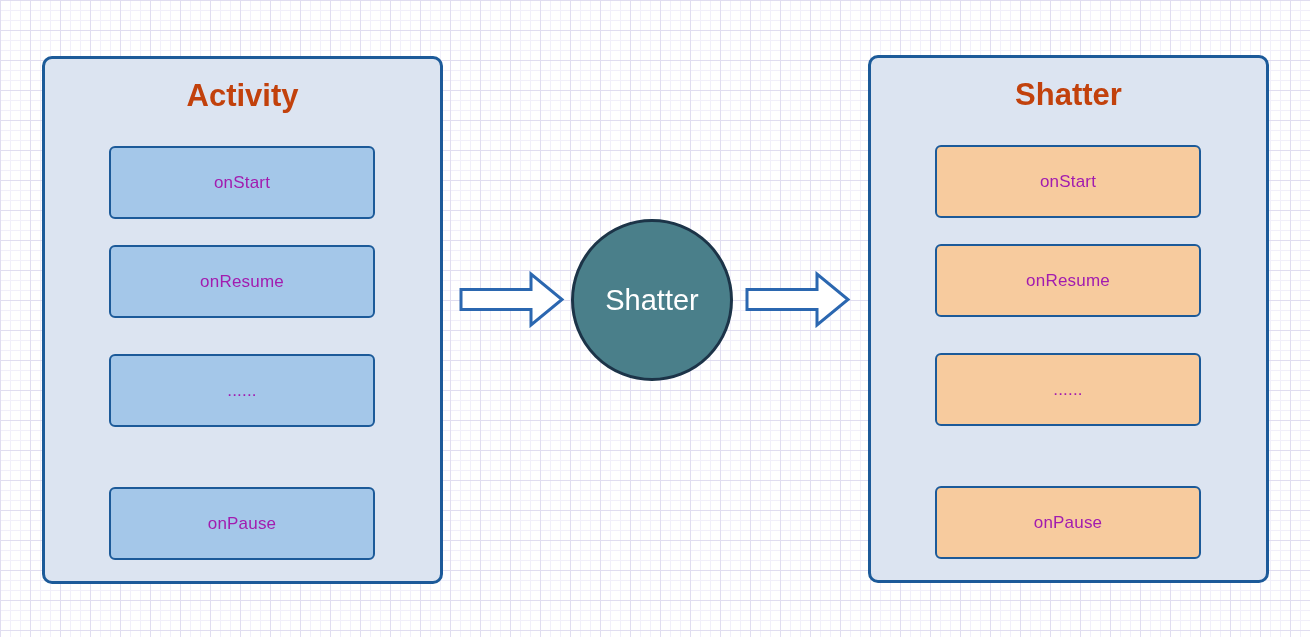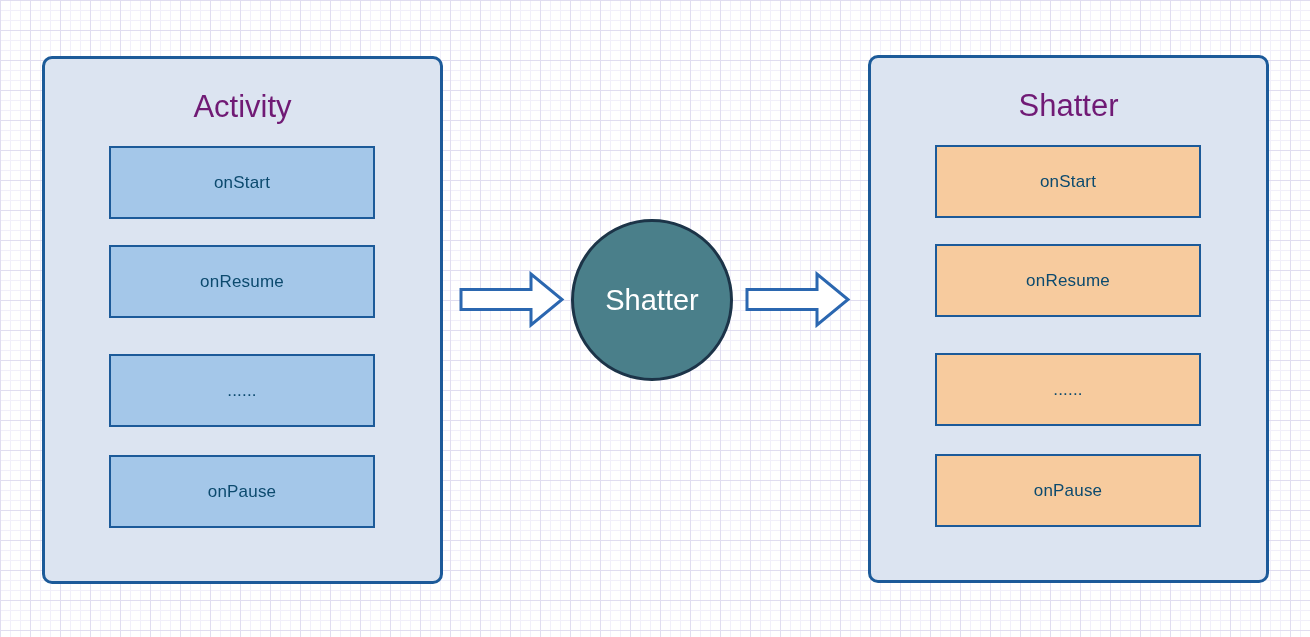--- a/index.html
+++ b/index.html
@@ -29,46 +29,46 @@
     width: 401px;
     height: 528px;
     background: #dce4f1;
     border: 3px solid #1c5a99;
     border-radius: 10px;
   }
   .panel-left  { left: 42px;  top: 56px; }
   .panel-right { left: 868px; top: 55px; }
 
   .panel-title {
-    margin-top: 31px;
+    margin-top: 20px;
     text-align: center;
     font-size: 31px;
-    font-weight: 400;
+    font-weight: 700;
     line-height: 1.1;
-    color: #701a75;
+    color: #c2410c;
   }
 
   .item {
     position: absolute;
     left: 64px;
     width: 266px;
     height: 73px;
     border: 2.5px solid #1c5a99;
-    border-radius: 0;
+    border-radius: 6px;
     display: flex;
     align-items: center;
     justify-content: center;
     font-size: 17px;
-    color: #0c4a6e;
+    color: #a21caf;
     letter-spacing: 0.2px;
   }
   .item-1 { top: 87px;  }
   .item-2 { top: 186px; text-align: right; }
   .item-3 { top: 295px; }
-  .item-4 { top: 396px; }
+  .item-4 { top: 428px; }
 
   .item-blue   { background: #a4c7e9; }
   .item-orange { background: #f7cb9e; }
 
   .manager-circle {
     position: absolute;
     left: 571px;
     top: 219px;
     width: 162px;
     height: 162px;

